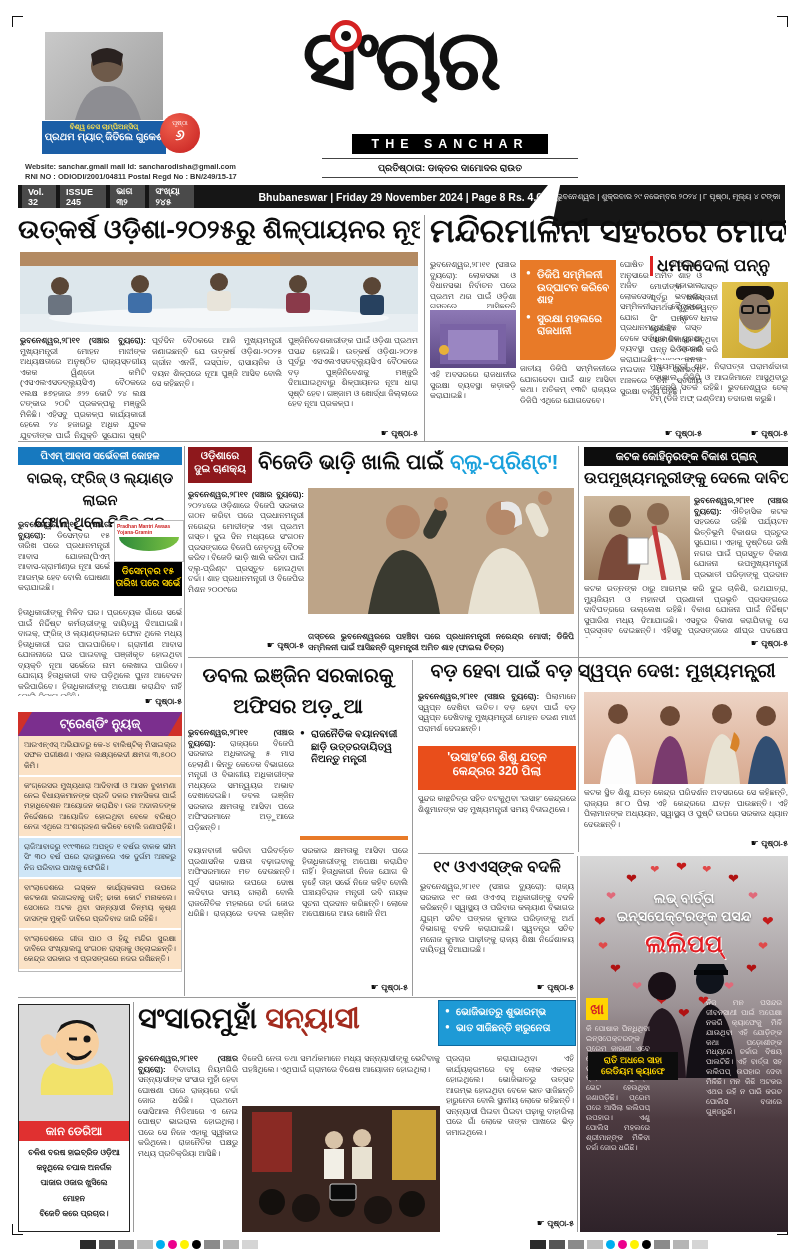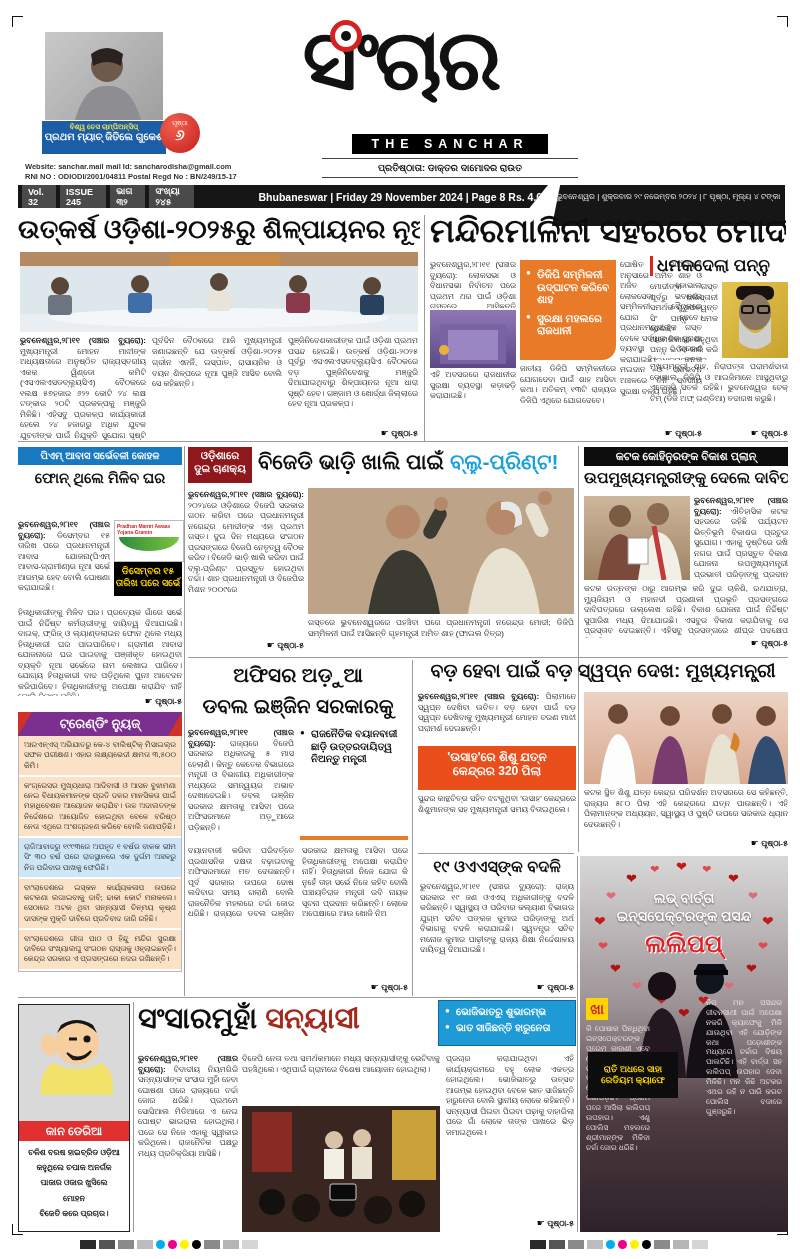--- a/index.html
+++ b/index.html
@@ -48,21 +48,21 @@
     </svg>
   </div>
   <div class="abs" style="left:42px;top:121px;width:124px;height:31px;background:#1b5ea6;text-align:center;padding-top:2px;">
     <div style="font-size:7px;color:#ffe14d;font-weight:bold;">ବିଶ୍ୱ ଚେସ ଚାମ୍ପିଅନ୍‌ସିପ୍</div>
     <div style="font-size:10px;color:#ffffff;font-weight:bold;">ପ୍ରଥମ ମ୍ୟାଚ୍ ଜିତିଲେ ଗୁକେଶ</div>
   </div>
   <div class="abs" style="left:160px;top:113px;width:40px;height:40px;border-radius:50%;background:radial-gradient(circle at 35% 30%,#f0604d,#c51f1f);text-align:center;color:#fff;">
     <div style="font-size:6.5px;padding-top:6px;">ପୃଷ୍ଠା</div>
     <div style="font-size:15px;font-weight:bold;line-height:1;">୬</div>
   </div>
-  <div class="abs" style="left:25px;top:162px;width:300px;font-size:7.5px;font-weight:bold;color:#333;">Website: sanchar.mail    mail Id: sancharodisha@gmail.com</div>
+  <div class="abs" style="left:25px;top:162px;width:300px;font-size:7.5px;font-weight:bold;color:#333;">Website: sanchar.gmail    mail Id: sancharodisha@gmail.com</div>
   <div class="abs" style="left:25px;top:172px;width:300px;font-size:7.5px;font-weight:bold;color:#333;">RNI NO : ODIODI/2001/04811   Postal Regd No : BN/249/15-17</div>
 
   <div class="abs" style="left:235px;top:8px;width:330px;height:126px;font-size:84px;font-weight:bold;text-align:center;line-height:1.25;letter-spacing:-4px;overflow:hidden;">ସଂଚାର</div>
   <div class="abs" style="left:330px;top:20px;width:22px;height:22px;border-radius:50%;border:5px solid #d42222;background:#fff;">
     <div style="width:10px;height:10px;border-radius:50%;background:#111;margin:6px auto 0;"></div>
   </div>
   <div class="abs" style="left:352px;top:134px;width:196px;height:20px;background:#000;color:#fff;font-weight:bold;font-size:12.5px;letter-spacing:6px;text-align:center;line-height:20px;">THE SANCHAR</div>
   <div class="abs" style="left:322px;top:158px;width:256px;border-top:1px solid #444;border-bottom:1px solid #444;text-align:center;font-size:9.5px;font-weight:bold;padding:3px 0;">ପ୍ରତିଷ୍ଠାତା: ଡାକ୍ତର ଦାମୋଦର ରାଉତ</div>
 
   <div class="abs" style="left:18px;top:185px;width:530px;height:23px;background:#161616;clip-path:polygon(0 0,100% 0,96.5% 100%,0 100%);display:flex;align-items:center;gap:4px;padding-left:4px;box-sizing:border-box;">
@@ -145,20 +145,21 @@
   <div class="abs bodytext" style="left:650px;top:282px;width:68px;height:78px;">ମୋଦୀଙ୍କ ଗସ୍ତ ପୂର୍ବରୁ ଖଲିସ୍ତାନୀ ସମର୍ଥକ ଗୁରୁପତୱନ୍ତ ସିଂ ପନ୍ନୁ ଧମକ ଦେଇଛି। ଆମେରିକାରେ ରହୁଥିବା ପନ୍ନୁ ଭିଡିଓ ଜାରି କରି ପ୍ରଧାନମନ୍ତ୍ରୀଙ୍କୁ ଟାର୍ଗେଟ କରିଛି।</div>
   <div class="abs" style="left:650px;top:362px;width:138px;height:78px;">
     <div class="bodytext" style="height:66px;">ମୁଖ୍ୟମନ୍ତ୍ରୀ ଶାହ, ନିରାପତ୍ତା ପରାମର୍ଶଦାତା ଡୋଭାଲ, ଡିଜିପି ଓ ଆଇଜିମାନେ ଆସୁଥିବାରୁ ଏଜେନ୍ସି ସତର୍କ ରହିଛି। ଭୁବନେଶ୍ୱର ଚେକ୍ ଟିମ୍ (ଡିଜି ଅଫ୍ ଇଣ୍ଡିଆ) ତଦାରଖ କରୁଛି।</div>
     <div class="jump">ପୃଷ୍ଠା-୫</div>
   </div>
 
   <div class="hairline-h" style="left:18px;top:441px;width:770px;"></div>
 
   <div class="abs kicker" style="left:18px;top:447px;width:164px;height:18px;background:#1779bf;font-size:10px;line-height:18px;">ପିଏମ୍ ଆବାସ ସର୍ଭେବଳୀ କୋହଳ</div>
   <div class="abs headline" style="left:18px;top:468px;width:164px;font-size:14.5px;text-align:center;white-space:normal;line-height:1.5;">
+    <div>ବାଇକ୍, ଫ୍ରିଜ୍ ଓ ଲ୍ୟାଣ୍ଡ ଲାଇନ</div>
     <div>ଫୋନ୍ ଥିଲେ ମିଳିବ ଘର</div>
   </div>
   <div class="abs bodytext" style="left:18px;top:520px;width:92px;height:86px;">
     <span class="dateline">ଭୁବନେଶ୍ୱର,୨୮ା୧୧ (ସଞ୍ଚାର ବ୍ୟୁରୋ):</span>
     <span>ଡିସେମ୍ବର ୧୫ ତାରିଖ ପରେ ପ୍ରଧାନମନ୍ତ୍ରୀ ଆବାସ ଯୋଜନା(ପିଏମ୍ ଆବାସ-ଗ୍ରାମୀଣ)ର ନୂଆ ସର୍ଭେ ଆରମ୍ଭ ହେବ ବୋଲି ଘୋଷଣା କରାଯାଇଛି।</span>
   </div>
   <div class="abs" style="left:114px;top:520px;width:68px;height:40px;background:#fff;border:1px solid #bbb;overflow:hidden;">
     <div style="font-size:5px;color:#c22;font-weight:bold;padding:2px 2px 0;line-height:1.2;">Pradhan Mantri Awaas Yojana-Gramin</div>
     <div style="width:60px;height:14px;border-radius:0 0 30px 30px/0 0 14px 14px;background:linear-gradient(90deg,#2e8b3a,#7dc242);margin:2px auto 0;"></div>
   </div>
@@ -203,21 +204,21 @@
       <path d="M60 126 Q70 64 95 62 Q122 64 132 126 Z" fill="#3a3a30"></path>
       <rect x="120" y="18" width="14" height="34" rx="7" transform="rotate(28 127 35)" fill="#3a3a30"></rect>
       <circle cx="133" cy="16" r="7" fill="#b5896a"></circle>
       <circle cx="195" cy="30" r="17" fill="#b5896a"></circle>
       <path d="M193 14 Q215 10 214 36 L206 40 Q212 20 193 22 Z" fill="#e8e8e8"></path>
       <path d="M160 126 Q170 62 195 60 Q222 62 232 126 Z" fill="#e8e2d2"></path>
       <rect x="222" y="14" width="14" height="36" rx="7" transform="rotate(-24 229 32)" fill="#e8e2d2"></rect>
       <circle cx="237" cy="10" r="7" fill="#b5896a"></circle>
     </svg>
   </div>
-  <div class="abs bodytext" style="left:308px;top:618px;width:266px;height:36px;font-weight:normal;">ଗସ୍ତରେ ଭୁବନେଶ୍ୱରରେ ପହଞ୍ଚିବା ପରେ ପ୍ରଧାନମନ୍ତ୍ରୀ ନରେନ୍ଦ୍ର ମୋଦୀ; ଡିଜିପି ସମ୍ମିଳନୀ ପାଇଁ ଆସିଛନ୍ତି ଗୃହମନ୍ତ୍ରୀ ଅମିତ ଶାହ (ଫାଇଲ ଚିତ୍ର)</div>
+  <div class="abs bodytext" style="left:308px;top:632px;width:266px;height:36px;font-weight:bold;">ଗସ୍ତରେ ଭୁବନେଶ୍ୱରରେ ପହଞ୍ଚିବା ପରେ ପ୍ରଧାନମନ୍ତ୍ରୀ ନରେନ୍ଦ୍ର ମୋଦୀ; ଡିଜିପି ସମ୍ମିଳନୀ ପାଇଁ ଆସିଛନ୍ତି ଗୃହମନ୍ତ୍ରୀ ଅମିତ ଶାହ (ଫାଇଲ ଚିତ୍ର)</div>
 
   <div class="hairline-v" style="left:578px;top:446px;height:406px;"></div>
 
   <div class="abs kicker" style="left:584px;top:447px;width:204px;height:19px;background:#0d0d0d;font-size:11px;line-height:19px;">କଟକ କୋହିନୁରଙ୍କ ବିକାଶ ପ୍ଲାନ୍</div>
   <div class="abs headline" style="left:584px;top:469px;width:204px;font-size:15.5px;text-align:center;">ଉପମୁଖ୍ୟମନ୍ତ୍ରୀଙ୍କୁ ଦେଲେ ଦାବିପତ୍ର</div>
   <div class="photo" style="left:584px;top:496px;width:106px;height:84px;background:linear-gradient(180deg,#cdb79c,#a08264);">
     <svg width="106" height="84" viewBox="0 0 106 84">
       <circle cx="36" cy="20" r="11" fill="#7a5b43"></circle>
       <path d="M14 84 Q20 40 36 38 Q54 40 58 84 Z" fill="#7a4a3a"></path>
       <circle cx="74" cy="18" r="11" fill="#8a6a50"></circle>
@@ -231,22 +232,22 @@
     <span>ଐତିହାସିକ କଟକ ସହରରେ ରହିଛି ପର୍ଯ୍ୟଟନ ଭିତ୍ତିଭୂମି ବିକାଶର ପ୍ରଚୁର ସୁଯୋଗ। ଏହାକୁ ଦୃଷ୍ଟିରେ ରଖି ନଗର ପାଇଁ ପ୍ରସ୍ତୁତ ବିକାଶ ଯୋଜନା ଉପମୁଖ୍ୟମନ୍ତ୍ରୀ ପ୍ରଭାତୀ ପରିଡ଼ାଙ୍କୁ ପ୍ରଦାନ କରାଯାଇଛି।</span>
   </div>
   <div class="abs" style="left:584px;top:584px;width:204px;height:66px;">
     <div class="bodytext" style="height:54px;">କଟକ ରତ୍ନଙ୍କ ଠାରୁ ଆରମ୍ଭ କରି ଦୁଇ ଚାଳିଶି, ରଥଯାତ୍ରା, ମ୍ୟୁଜିୟମ ଓ ମହାନଦୀ ପ୍ରଣାଳୀ ପ୍ରଭୃତି ପ୍ରସଙ୍ଗରେ ଦାବିପତ୍ରରେ ଉଲ୍ଲେଖ ରହିଛି। ବିକାଶ ଯୋଜନା ପାଇଁ ନିର୍ଦ୍ଦିଷ୍ଟ ସୁପାରିଶ ମଧ୍ୟ ଦିଆଯାଇଛି। ଏସବୁର ବିକାଶ କରାଯିବାକୁ ସେ ପ୍ରସ୍ତାବ ଦେଇଛନ୍ତି। ଏହିସବୁ ପ୍ରସଙ୍ଗରେ ଶୀଘ୍ର ପଦକ୍ଷେପ ନିଆଯିବ।</div>
     <div class="jump">ପୃଷ୍ଠା-୫</div>
   </div>
 
   <div class="hairline-h" style="left:188px;top:657px;width:600px;"></div>
 
   <div class="abs headline" style="left:188px;top:660px;width:220px;font-size:20px;text-align:center;white-space:normal;line-height:1.55;">
+    <div>ଡବଲ ଇଞ୍ଜିନ ସରକାରକୁ</div>
     <div>ଅଫିସର ଅଡ଼ୁଆ</div>
-    <div>ଡବଲ ଇଞ୍ଜିନ ସରକାରକୁ</div>
   </div>
   <div class="abs bodytext" style="left:188px;top:728px;width:106px;height:112px;">
     <span class="dateline">ଭୁବନେଶ୍ୱର,୨୮ା୧୧ (ସଞ୍ଚାର ବ୍ୟୁରୋ):</span>
     <span>ରାଜ୍ୟରେ ବିଜେପି ସରକାର ଅଧିକାରକୁ ୫ ମାସ ହେଲାଣି। କିନ୍ତୁ କେତେକ ବିଭାଗରେ ମନ୍ତ୍ରୀ ଓ ବିଭାଗୀୟ ଅଧିକାରୀଙ୍କ ମଧ୍ୟରେ ସମନ୍ୱୟର ଅଭାବ ଦେଖାଦେଇଛି। ଡବଲ ଇଞ୍ଜିନ ସରକାର କ୍ଷମତାକୁ ଆସିବା ପରେ ଅଫିସରମାନେ ଅଡ଼ୁଆରେ ପଡ଼ିଛନ୍ତି।</span>
   </div>
   <div class="abs" style="left:300px;top:728px;width:108px;height:112px;border-bottom:4px solid #e87a28;box-sizing:border-box;">
     <div class="bullet" style="font-size:10px;line-height:1.25;margin-bottom:8px;">ରାଜନୈତିକ ବୟାନବାଜୀ ଛାଡ଼ି ଉତ୍ତରଦାୟିତ୍ୱ ନିଅନ୍ତୁ ମନ୍ତ୍ରୀ</div>
   </div>
   <div class="abs" style="left:188px;top:846px;width:220px;height:148px;">
     <div class="bodytext" style="height:136px;column-count:2;column-gap:8px;">ବୟାନବାଜୀ କରିବା ପରିବର୍ତ୍ତେ ପ୍ରଶାସନିକ ଦକ୍ଷତା ବଢ଼ାଇବାକୁ ଅଫିସରମାନେ ମତ ଦେଉଛନ୍ତି। ପୂର୍ବ ସରକାର ଉପରେ ଦୋଷ ଲଦିବାର ସମୟ ଗଲାଣି ବୋଲି ରାଜନୈତିକ ମହଲରେ ଚର୍ଚ୍ଚା ଜୋର ଧରିଛି। ରାଜ୍ୟରେ ଡବଲ ଇଞ୍ଜିନ ସରକାର କ୍ଷମତାକୁ ଆସିବା ପରେ ହିତାଧିକାରୀଙ୍କୁ ଅପେକ୍ଷା କରାଯିବ ନାହିଁ। ହିତାଧିକାରୀ ନିଜେ ଯୋଗ କି ନୁହେଁ ତାହା ସର୍ଭେ ନିଜେ କହିବ ବୋଲି ପଞ୍ଚାୟତିରାଜ ମନ୍ତ୍ରୀ ରବି ନାୟକ ସୂଚନା ପ୍ରଦାନ କରିଛନ୍ତି। ଲୋକେ ଅପେକ୍ଷାରେ ଆଉ ଖୋଜି ନିଅ</div>
@@ -322,21 +323,21 @@
       <path d="M28 120 Q34 54 52 50 Q72 54 76 120 Z" fill="#241820"></path>
       <circle cx="100" cy="22" r="14" fill="#10141c"></circle>
       <path d="M84 14 L118 14 L114 6 L88 6 Z" fill="#0a0e14"></path>
       <rect x="84" y="12" width="34" height="5" fill="#05070a"></rect>
       <path d="M76 120 Q82 50 100 46 Q122 50 128 120 Z" fill="#141016"></path>
     </svg>
 
     <div style="position:absolute;left:6px;top:142px;width:22px;height:22px;background:#ffd400;color:#d42222;font-weight:bold;font-size:14px;text-align:center;line-height:22px;">ଖା</div>
     <div class="bodytext" style="position:absolute;left:6px;top:168px;width:64px;height:200px;color:#f2e9ea;font-size:7.5px;">କି ପୋଷାକ ପିନ୍ଧିଥିବା ଇନ୍ସପେକ୍ଟରଙ୍କ ପ୍ରେମ କାହାଣୀ ଏବେ ସୋସିଆଲ ମିଡିଆରେ ଚର୍ଚ୍ଚାରେ। ରାତି ଅଧରେ କ୍ୟାଫେରେ ଦୁହିଁଙ୍କ ଭେଟ ହେଉଥିବା ଜଣାପଡ଼ିଛି। ପ୍ରେମ ପରେ ଆସିଲା ଲଲିପପ୍ ଉପହାର। ଏଣୁ ପୋଲିସ ମହଲରେ ଶ୍ରୀମାନ୍‌ଙ୍କ ମିଳିବା ଚର୍ଚ୍ଚା ଜୋର ଧରିଛି।</div>
     <div class="bodytext" style="position:absolute;left:126px;top:142px;width:76px;height:226px;color:#f2e9ea;font-size:7.5px;">ନିଜ ମନ ପସନ୍ଦର ଜୀବନସାଥୀ ପାଇଁ ଅପେକ୍ଷା ନକରି କ୍ୟାଫେକୁ ମିଳି ଯାଉଥିବା ଏହି ଯୋଡ଼ିଙ୍କ କଥା ପଡ଼ୋଶୀଙ୍କ ମଧ୍ୟରେ ଚର୍ଚ୍ଚାର ବିଷୟ ପାଲଟିଛି। ଏହି ବାର୍ତ୍ତା ସହ ଲଲିପପ୍ ଉପହାର ଦେବା ମିଳିଛି। ମନ କିଛି ଅଟକର ଏଥର ରହି ନ ପାରି କରଚ ପୋଲିସ ବଜାରେ ଗୁଞ୍ଜରୁଛି।</div>
-    <div style="position:absolute;left:8px;top:196px;width:86px;background:#0d0d0d;color:#ffd400;font-weight:bold;font-size:9px;text-align:center;padding:12px 2px;">ରାତି ଅଧରେ ସାହା ରେଡିୟମ କ୍ୟାଫେ</div>
+    <div style="position:absolute;left:8px;top:196px;width:86px;background:#0d0d0d;color:#ffd400;font-weight:bold;font-size:9px;text-align:center;padding:3px 2px;">ରାତି ଅଧରେ ସାହା ରେଡିୟମ କ୍ୟାଫେ</div>
   </div>
 
   <div class="hairline-h" style="left:18px;top:997px;width:558px;"></div>
 
   <div class="abs" style="left:18px;top:1004px;width:112px;height:228px;border:1px solid #222;background:#d9d9d9;box-sizing:border-box;overflow:hidden;">
     <svg width="110" height="112" viewBox="0 0 110 112" style="background:#d9d9d9;">
       <circle cx="58" cy="38" r="22" fill="#f7cf9f"></circle>
       <path d="M38 28 Q58 8 78 28 L74 20 Q58 10 42 20 Z" fill="#161616"></path>
       <path d="M50 34 L58 34" stroke="#161616" stroke-width="3"></path>
       <circle cx="68" cy="34" r="3.5" fill="#161616"></circle>

